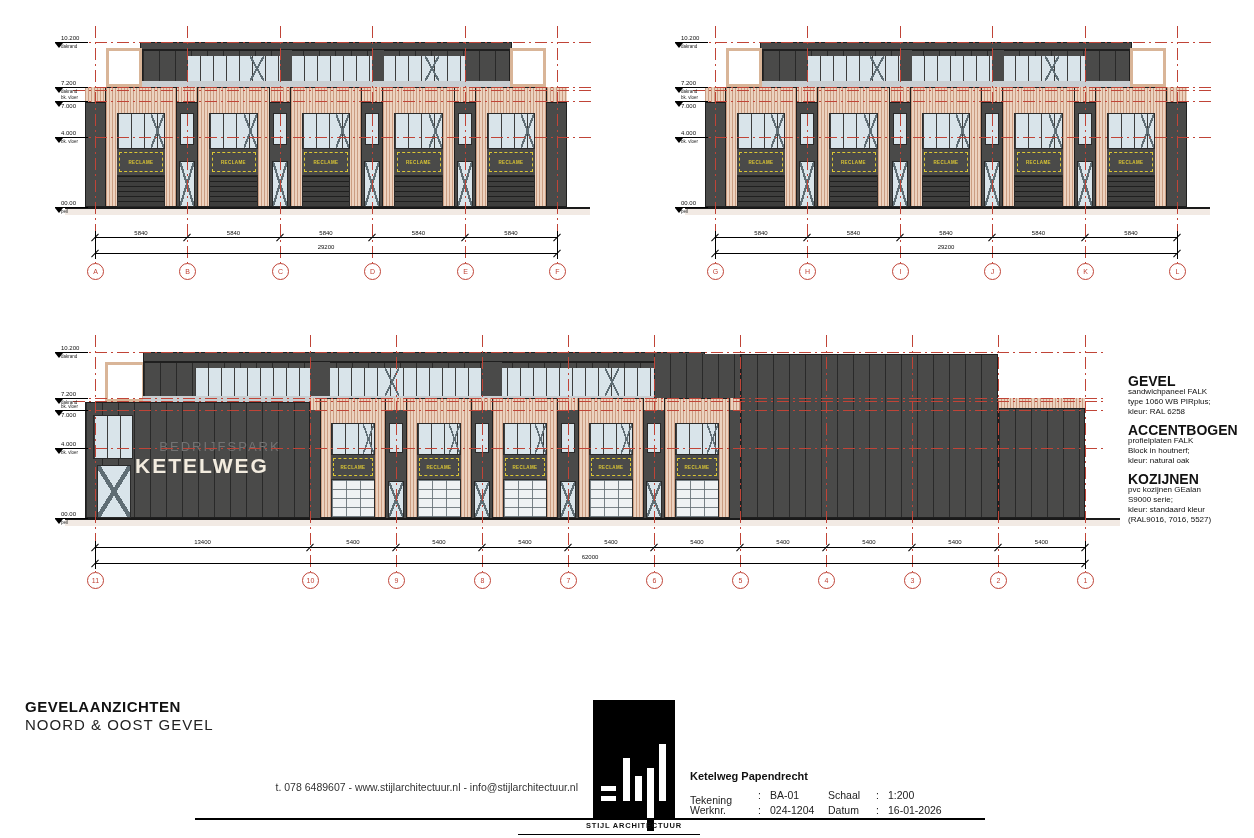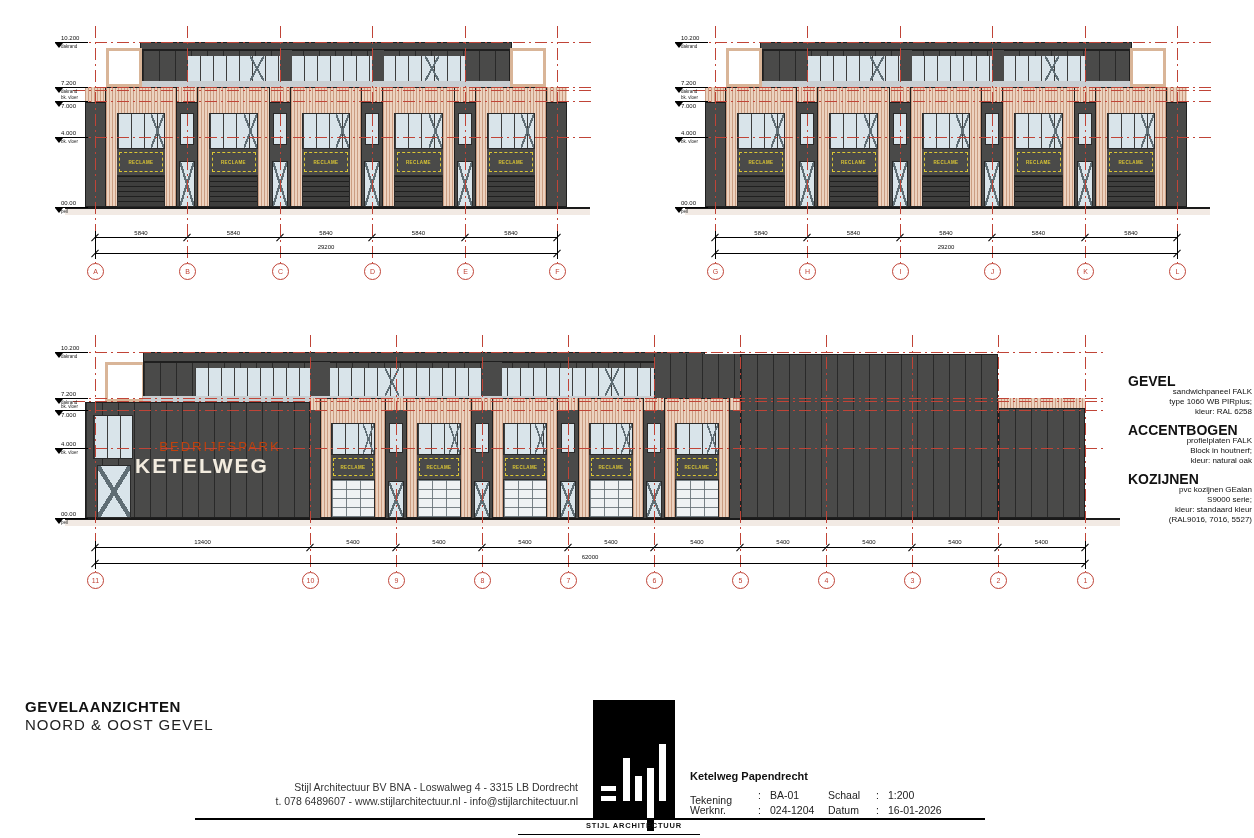--- a/index.html
+++ b/index.html
@@ -29,25 +29,25 @@
   .lvl{font-size:6px;line-height:6px;white-space:nowrap;}
   .lvlsub{font-size:4.5px;line-height:5px;color:#222;white-space:nowrap;}
   .tri{width:0;height:0;border-left:4px solid transparent;border-right:4px solid transparent;border-top:5px solid #000;}
   .dimt{font-size:6px;line-height:7px;color:#111;text-align:center;}
   .slash{width:10px;height:1px;background:#000;transform:rotate(-45deg);}
   .blk{background:#000;}
   .bubble{width:15px;height:15px;border:1px solid #c04437;border-radius:50%;color:#c04437;
           font-size:7px;line-height:15px;text-align:center;background:#fff;box-sizing:content-box;}
   .rebox{border:1px dashed #dbc634;color:#dbc634;font-size:4.5px;letter-spacing:.4px;font-weight:bold;
          display:flex;align-items:center;justify-content:center;box-sizing:border-box;}
-  .sign1{font-size:13px;letter-spacing:2px;color:#c2410c;text-align:center;}
+  .sign1{font-size:13px;letter-spacing:2px;color:#737373;text-align:center;}
   .sign2{font-size:21px;font-weight:bold;letter-spacing:2px;color:#f3ecdf;}
   
   .spec-title{font-weight:bold;font-size:14px;line-height:11px;}
-  .spec-line{font-size:8px;line-height:10px;text-align:right;}
+  .spec-line{font-size:8px;line-height:10px;}
   .spec-gap{height:8px;}
   
   .ftitle1{font-weight:bold;font-size:15px;letter-spacing:.5px;}
   .ftitle2{font-size:15px;letter-spacing:1px;color:#222;}
   .addr{font-size:10.5px;color:#333;text-align:right;line-height:14px;white-space:nowrap;}
   .proj{font-weight:bold;font-size:11px;}
   .tb{font-size:10.5px;color:#222;white-space:nowrap;}
   .logotext{font-size:7.5px;font-weight:bold;letter-spacing:.8px;text-align:center;}
 </style>
 </head>
@@ -424,21 +424,20 @@
       <div class="spec-line">S9000 serie;</div>
       <div class="spec-line">kleur: standaard kleur</div>
       <div class="spec-line">(RAL9016, 7016, 5527)</div>
       <div class="spec-gap"></div>
     </div>
 
   <div class="abs ftitle1" style="left:25px;top:698px;">GEVELAANZICHTEN</div>
   <div class="abs ftitle2" style="left:25px;top:716px;">NOORD &amp; OOST GEVEL</div>
 
   <div class="abs" style="left:200px;top:780px;width:378px;">
-    <div class="addr">Stijl Architectuur BV BNA   -   Loswalweg 4   -   3315 LB Dordrecht</div>
     <div class="addr">t. 078 6489607   -   www.stijlarchitectuur.nl   -   info@stijlarchitectuur.nl</div>
   </div>
 
   <div class="abs blk" style="left:195px;top:818px;width:790px;height:2px;"></div>
 
   <div id="logo-box" class="abs" style="left:593px;top:700px;width:82px;height:118px;background:#000;">
       <div class="abs" style="left: 8px; top: 86px; width: 15px; height: 5px; background: rgb(255, 255, 255);"></div>
       <div class="abs" style="left: 8px; top: 96px; width: 15px; height: 5px; background: rgb(255, 255, 255);"></div>
       <div class="abs" style="left: 30px; top: 58px; width: 7px; height: 43px; background: rgb(255, 255, 255);"></div>
       <div class="abs" style="left: 42px; top: 76px; width: 7px; height: 25px; background: rgb(255, 255, 255);"></div>

